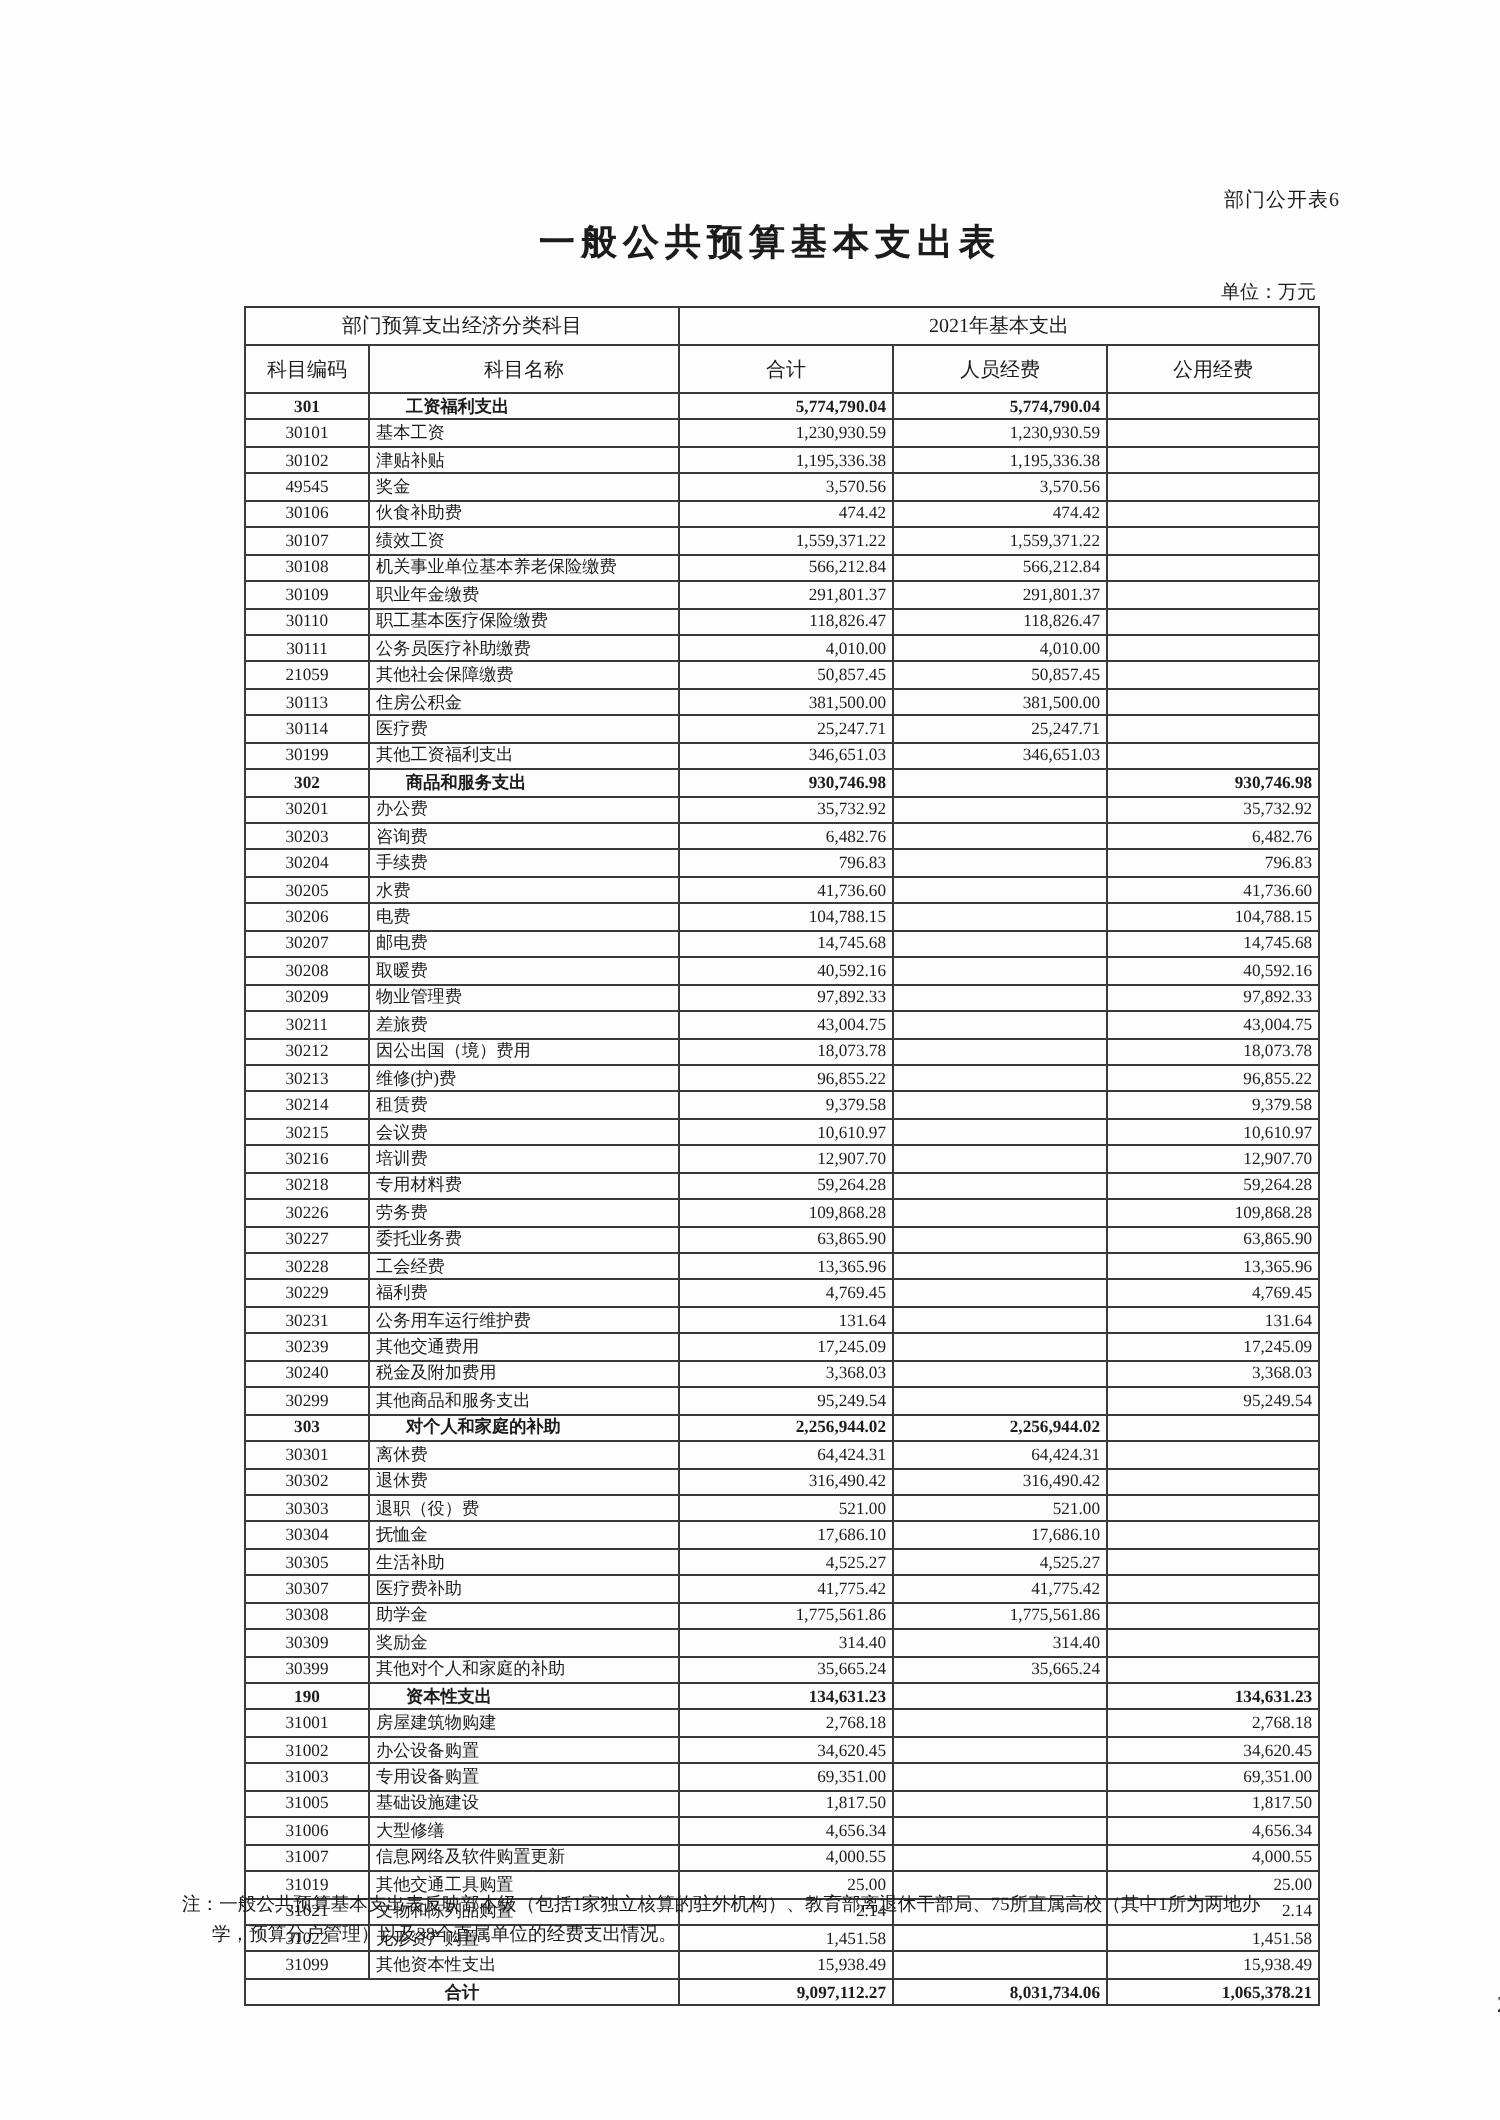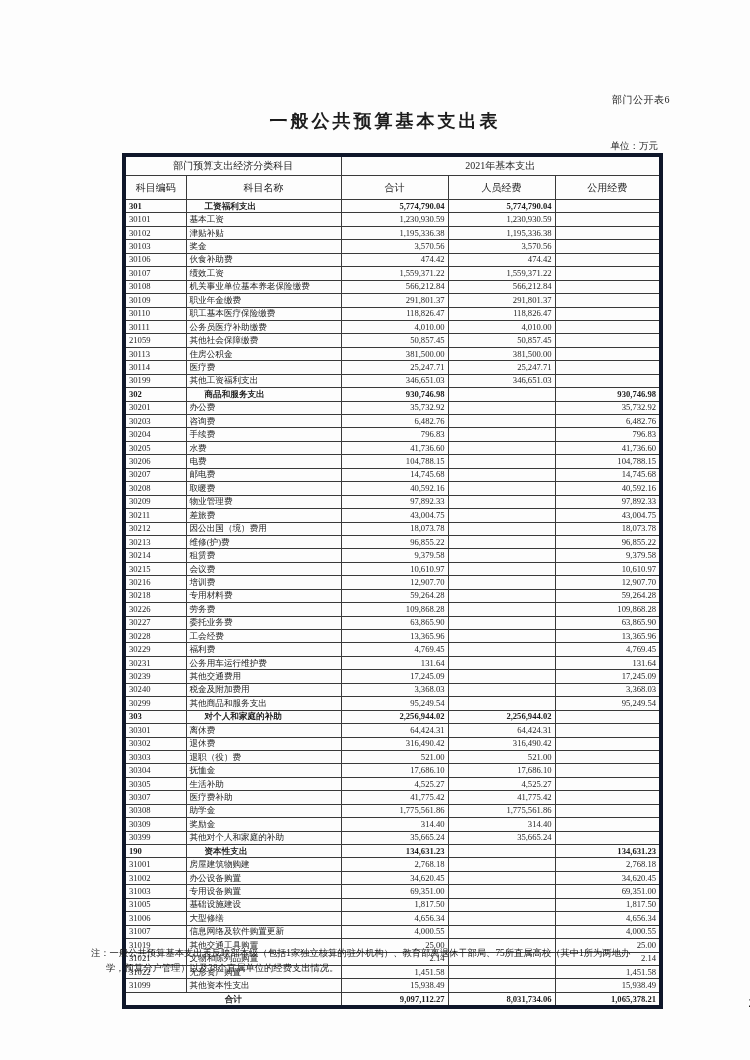--- a/index.html
+++ b/index.html
@@ -20,37 +20,37 @@
     font-size:18px; font-weight:bold; letter-spacing:3px;
   }
   .unit {
     position:absolute; top:140px; right:102px;
     font-size:9.5px;
   }
   table.budget {
     position:absolute; top:153px; left:112px;
     width:537px; table-layout:fixed;
     border-collapse:collapse;
-    border:4px solid #0f172a;
+    border:1px solid #0f172a;
   }
   table.budget th, table.budget td {
     border:1px solid #3a3a3a;
     overflow:hidden; white-space:nowrap;
   }
   table.budget thead th {
     font-weight:normal; text-align:center;
     font-size:10px; padding:0;
   }
   tr.ghead th { height:18px; }
   tr.chead th { height:23px; }
   table.budget td {
     height:12.45px; line-height:11px;
     font-size:8.6px; padding:0 3px;
   }
-  td.code { text-align:left; font-size:8.2px; }
+  td.code { text-align:center; font-size:8.2px; }
   td.name { text-align:left; }
   td.num  { text-align:right; }
   tr.section td { font-weight:bold; }
   tr.section td.name { padding-left:18px; }
   tr.total-row td.lbl { text-align:center; font-weight:bold; }
   .note {
     position:absolute; top:946px; left:81px; width:575px;
     font-size:9.3px; line-height:14.5px;
   }
   .note .l2 { padding-left:15px; }
@@ -107,21 +107,21 @@
           <td class="num"></td>
         </tr>
         <tr>
           <td class="code">30102</td>
           <td class="name">津贴补贴</td>
           <td class="num">1,195,336.38</td>
           <td class="num">1,195,336.38</td>
           <td class="num"></td>
         </tr>
         <tr>
-          <td class="code">30103</td>
+          <td class="code">49545</td>
           <td class="name">奖金</td>
           <td class="num">3,570.56</td>
           <td class="num">3,570.56</td>
           <td class="num"></td>
         </tr>
         <tr>
           <td class="code">30106</td>
           <td class="name">伙食补助费</td>
           <td class="num">474.42</td>
           <td class="num">474.42</td>

